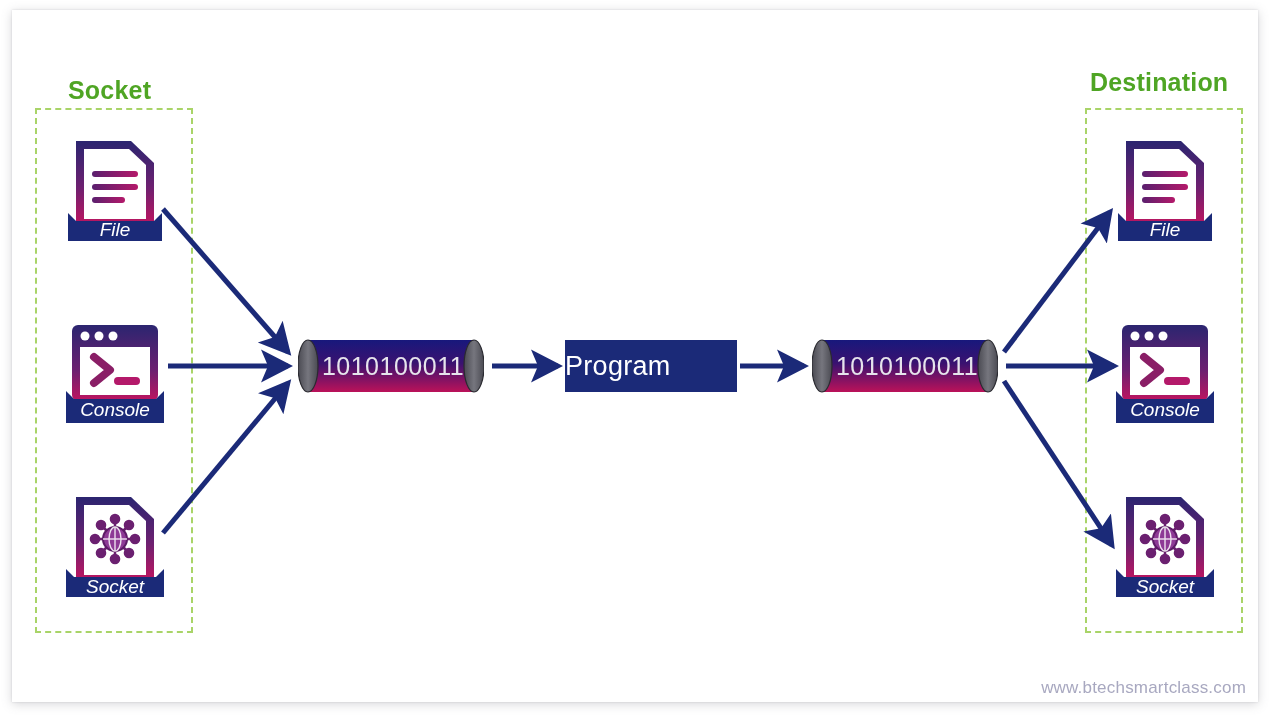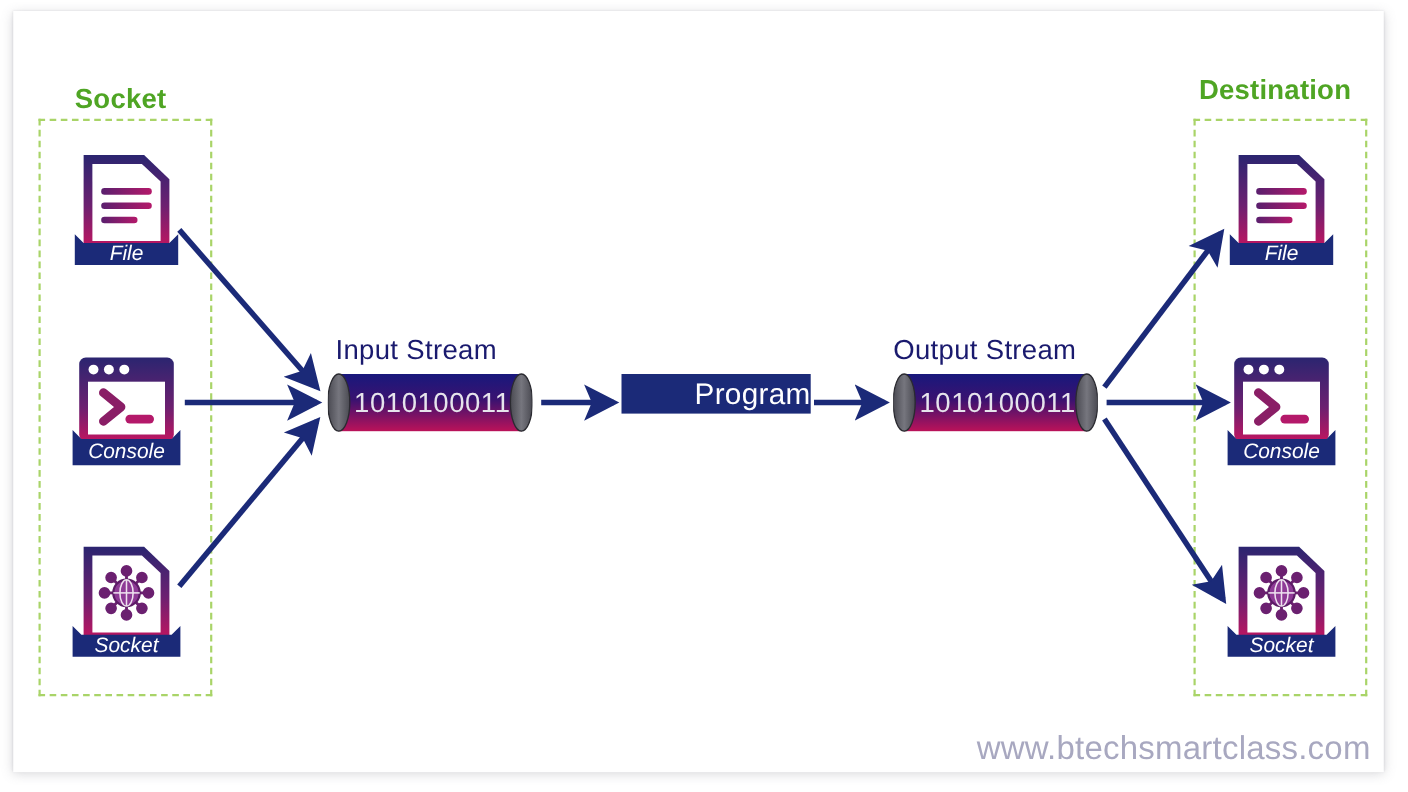--- a/index.html
+++ b/index.html
@@ -105,46 +105,46 @@
     text-anchor: middle;
     dominant-baseline: middle;
   }
 
   
   #program-box {
     position: absolute;
     left: 565px;
     top: 340px;
     width: 172px;
-    height: 36px;
+    height: 52px;
     background: #1b2a78;
     display: flex;
     align-items: center;
-    justify-content: flex-end;
+    justify-content: flex-start;
   }
   #program-label {
     color: #ffffff;
     font-size: 27px;
     letter-spacing: 0.3px;
   }
 
   
   #arrow-layer {
     position: absolute;
     left: 0; top: 0;
     width: 1280px; height: 720px;
     pointer-events: none;
   }
 
   
   #watermark {
     position: absolute;
     right: 34px;
     bottom: 22px;
-    font-size: 30px;
+    font-size: 17px;
     color: #a8a8c0;
     letter-spacing: 0.2px;
     white-space: nowrap;
   }
 </style>
 </head>
 <body>
 
 <div id="stage">
 
@@ -359,21 +359,20 @@
       <line x1="168" y1="366" x2="288" y2="366"></line>
       <line x1="163" y1="533" x2="288" y2="383"></line>
       <line x1="492" y1="366" x2="558" y2="366"></line>
       <line x1="740" y1="366" x2="804" y2="366"></line>
       <line x1="1004" y1="352" x2="1110" y2="212"></line>
       <line x1="1006" y1="366" x2="1114" y2="366"></line>
       <line x1="1004" y1="381" x2="1112" y2="545"></line>
     </g>
   </svg>
 
-  <div class="stream-caption" id="input-caption">Input Stream</div>
   <div class="stream" id="input-stream">
     <svg width="186" height="56" viewBox="0 0 186 56">
       <defs>
         <linearGradient id="g-cyl-in" x1="0" y1="0" x2="0" y2="1">
           <stop offset="0%" stop-color="#18187c"></stop>
           <stop offset="45%" stop-color="#3a1270"></stop>
           <stop offset="100%" stop-color="#bb1259"></stop>
         </linearGradient>
         <linearGradient id="g-cap-in" x1="0" y1="0" x2="1" y2="0">
           <stop offset="0%" stop-color="#4a4a52"></stop>
@@ -385,21 +384,20 @@
       <ellipse cx="10" cy="28" rx="10" ry="26" fill="url(#g-cap-in)" stroke="#2a2a30" stroke-width="1.2"></ellipse>
       <ellipse cx="176" cy="28" rx="10" ry="26" fill="url(#g-cap-in)" stroke="#2a2a30" stroke-width="1.2"></ellipse>
       <text class="bits-text" x="95" y="30">1010100011</text>
     </svg>
   </div>
 
   <div id="program-box">
     <span id="program-label">Program</span>
   </div>
 
-  <div class="stream-caption" id="output-caption">Output Stream</div>
   <div class="stream" id="output-stream">
     <svg width="186" height="56" viewBox="0 0 186 56">
       <defs>
         <linearGradient id="g-cyl-out" x1="0" y1="0" x2="0" y2="1">
           <stop offset="0%" stop-color="#18187c"></stop>
           <stop offset="45%" stop-color="#3a1270"></stop>
           <stop offset="100%" stop-color="#bb1259"></stop>
         </linearGradient>
         <linearGradient id="g-cap-out" x1="0" y1="0" x2="1" y2="0">
           <stop offset="0%" stop-color="#4a4a52"></stop>

